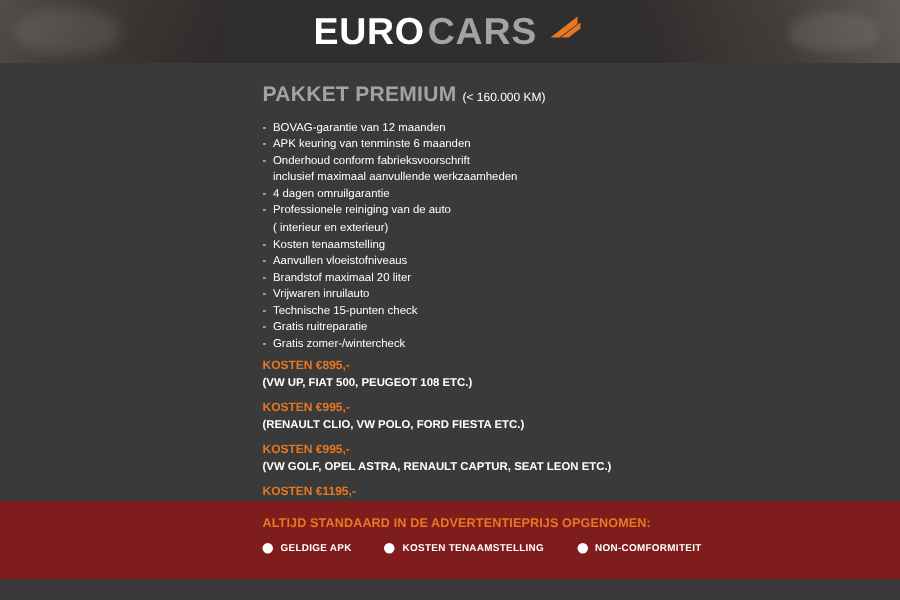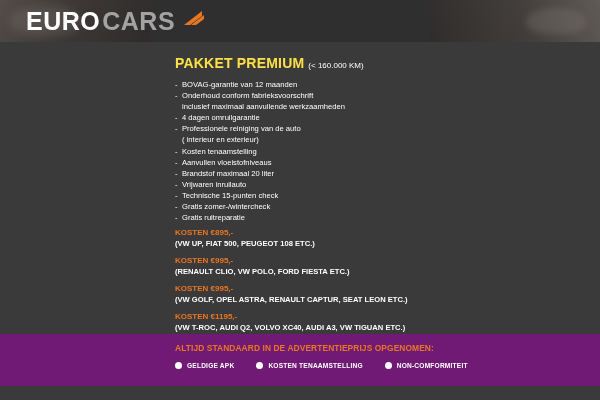--- a/index.html
+++ b/index.html
@@ -61,23 +61,22 @@
     border-radius: 45%;
     background: rgba(190,180,170,.18);
     filter: blur(4px);
   }
   .logo {
     position: absolute;
     left: 0; right: 0; top: 0;
     height: 42px;
     display: flex;
     align-items: center;
-    justify-content: flex-start;
+    justify-content: center;
     gap: 2px;
-    margin-left: 26px;
   }
   .logo-euro {
     color: #ffffff;
     font-size: 25px;
     font-weight: bold;
     letter-spacing: .5px;
   }
   .logo-cars {
     color: #a3a3a3;
     font-size: 25px;
@@ -99,21 +98,21 @@
   }
   .inner {
     padding-left: 175px;
     padding-right: 20px;
   }
   .pakket-title {
     margin: 0 0 7px 0;
     white-space: nowrap;
   }
   .pakket-title .t1 {
-    color: #fde047;
+    color: #a3a3a3;
     font-size: 14px;
     font-weight: bold;
     letter-spacing: .2px;
   }
   .pakket-title .t2 {
     color: #ffffff;
     font-size: 8px;
     font-weight: normal;
     margin-left: 4px;
     margin-top: 44px;
@@ -163,21 +162,21 @@
     font-weight: bold;
     line-height: 11px;
     white-space: nowrap;
   }
   
   .footer {
     position: absolute;
     left: 0; right: 0;
     bottom: 14px;
     height: 52px;
-    background: #701a75;
+    background: #7f1d1d;
   }
   .footer-inner {
     padding-left: 175px;
     padding-top: 9px;
   }
   .footer-title {
     color: #e87722;
     font-size: 8.4px;
     font-weight: bold;
     letter-spacing: .1px;
@@ -237,32 +236,33 @@
 
   <div class="content">
     <div class="inner">
 
       <div class="pakket-title">
         <span class="t1">PAKKET PREMIUM</span><span class="t2">(&lt; 160.000 KM)</span>
       </div>
 
       <ul class="features">
         <li>BOVAG-garantie van 12 maanden</li>
+        <li>APK keuring van tenminste 6 maanden</li>
         <li>Onderhoud conform fabrieksvoorschrift</li>
         <li class="nodash">inclusief maximaal aanvullende werkzaamheden</li>
         <li>4 dagen omruilgarantie</li>
         <li>Professionele reiniging van de auto</li>
         <li class="nodash">( interieur en exterieur)</li>
         <li>Kosten tenaamstelling</li>
         <li>Aanvullen vloeistofniveaus</li>
         <li>Brandstof maximaal 20 liter</li>
         <li>Vrijwaren inruilauto</li>
         <li>Technische 15-punten check</li>
+        <li>Gratis ruitreparatie</li>
         <li>Gratis zomer-/wintercheck</li>
-        <li>Gratis ruitreparatie</li>
       </ul>
 
       <div class="prices">
         <div class="price-block">
           <div class="price-line">KOSTEN €895,-</div>
           <div class="price-models">(VW UP, FIAT 500, PEUGEOT 108 ETC.)</div>
         </div>
         <div class="price-block">
           <div class="price-line">KOSTEN €995,-</div>
           <div class="price-models">(RENAULT CLIO, VW POLO, FORD FIESTA ETC.)</div>

